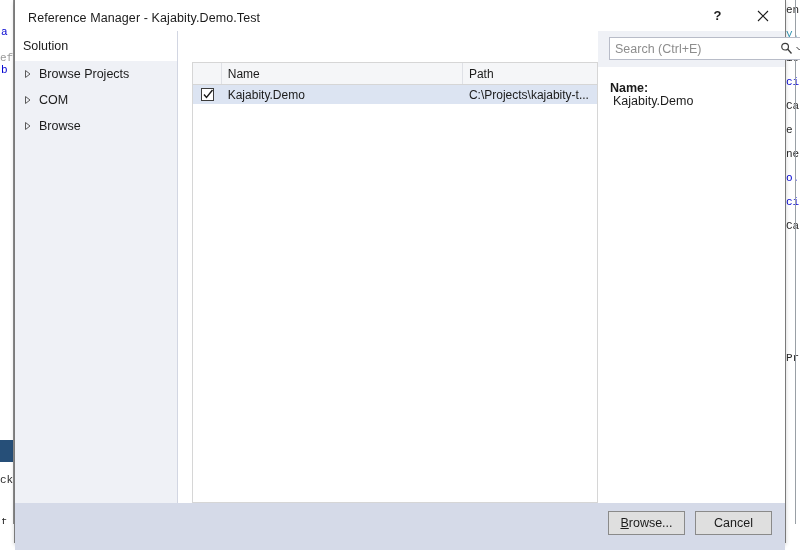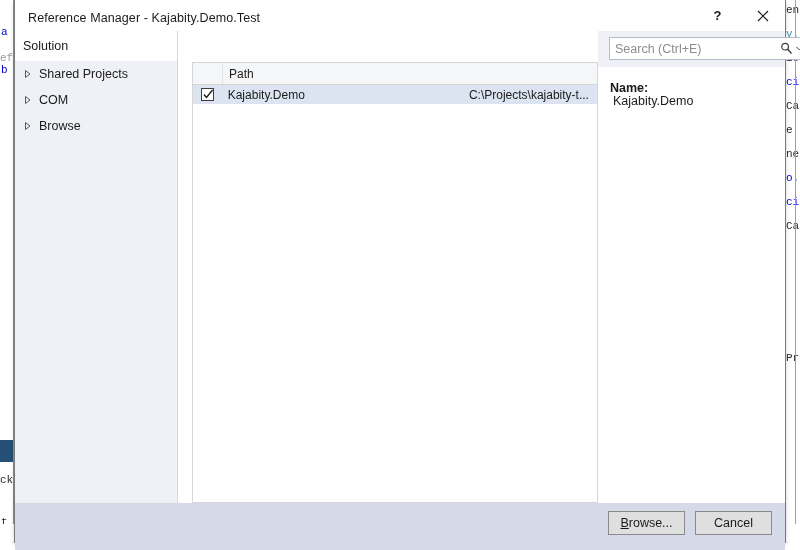--- a/index.html
+++ b/index.html
@@ -401,21 +401,21 @@
         <div class="nav-sub">
           <span>Solution</span>
         </div>
 
         <div class="nav-item">
           <span class="arrow">
             <svg width="8" height="8" viewBox="0 0 8 8">
                 <path d="M1.5 0.5 L6 4 L1.5 7.5 Z" fill="none" stroke="#5a5a5a" stroke-width="1"></path>
               </svg>
           </span>
-          <span>Shared Projects</span>
+          <span>Browse Projects</span>
         </div>
 
         <div class="nav-item">
           <span class="arrow">
             <svg width="8" height="8" viewBox="0 0 8 8">
                 <path d="M1.5 0.5 L6 4 L1.5 7.5 Z" fill="none" stroke="#5a5a5a" stroke-width="1"></path>
               </svg>
           </span>
           <span>COM</span>
         </div>
@@ -427,20 +427,21 @@
               </svg>
           </span>
           <span>Browse</span>
         </div>
       </div>
 
       <div class="listpane">
         <div class="list-inner">
           <div class="list-head">
             <div class="hcell col-check"></div>
+            <div class="hcell col-name">Name</div>
             <div class="hcell col-path">Path</div>
           </div>
 
           <div class="row">
             <div class="rcell col-check">
               <span class="cbox">
                 <svg width="13" height="13" viewBox="0 0 13 13">
                   <path d="M2 6.5 L4.5 9.5 L10.5 2" stroke="#1b1b1b" stroke-width="1.4" fill="none"></path>
                 </svg>
               </span>

